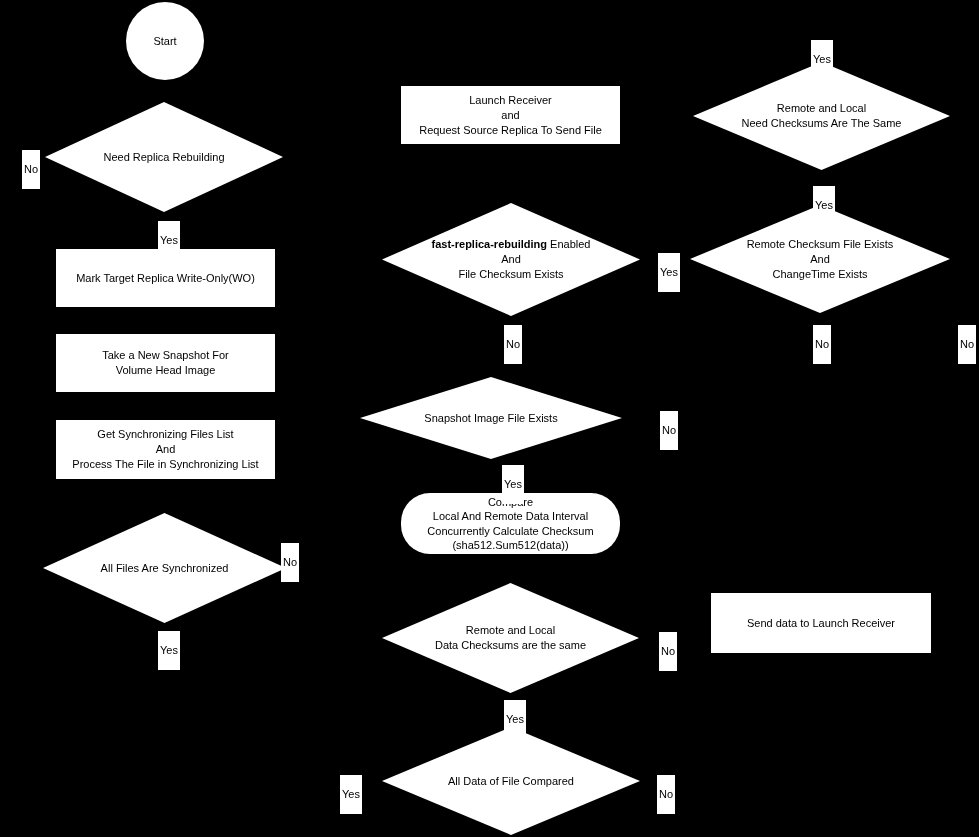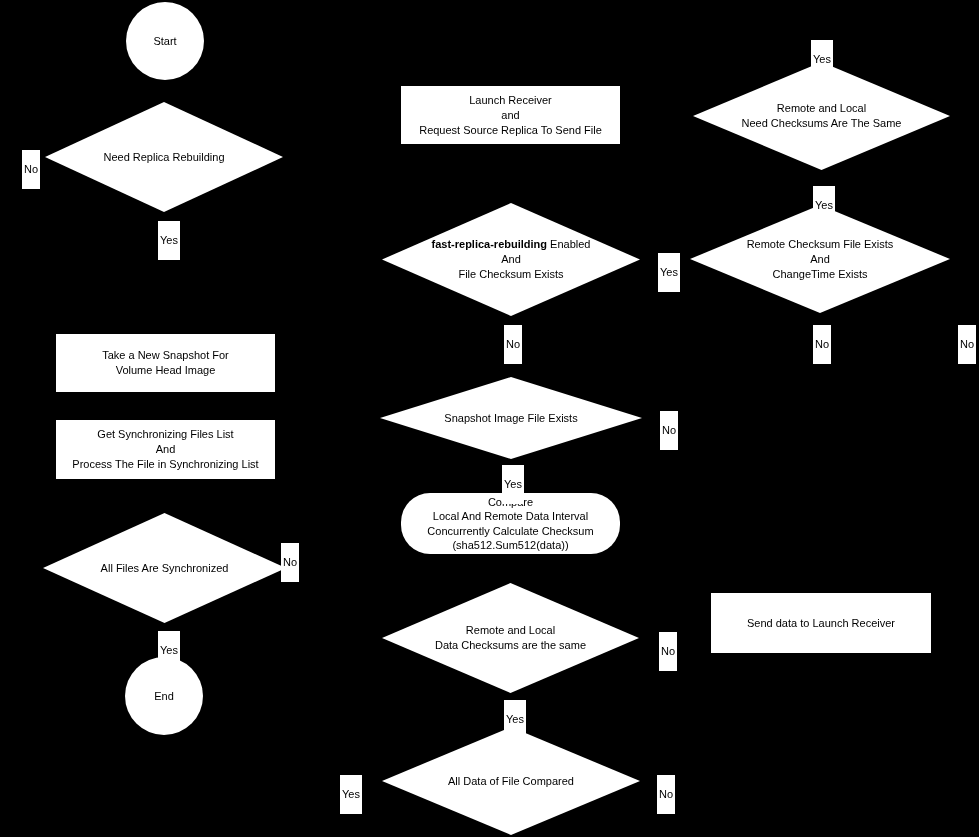--- a/index.html
+++ b/index.html
@@ -28,53 +28,53 @@
 <div class="canvas">
 
   <div class="node diamond" style="left:45px;top:102px;width:238px;height:110px;">
     <span class="line">Need Replica Rebuilding</span>
   </div>
 
   <div class="node circle" style="left:126px;top:2px;">
     <span class="line">Start</span>
   </div>
 
+  <div class="node" style="left:56px;top:249px;width:219px;height:58px;">
+    <span class="line">Mark Target Replica Write-Only(WO)</span>
+  </div>
 
   <div class="node" style="left:56px;top:334px;width:219px;height:58px;">
     <span class="line">Take a New Snapshot For</span>
     <span class="line">Volume Head Image</span>
   </div>
 
   <div class="node" style="left:56px;top:420px;width:219px;height:59px;text-align:right;">
     <span class="line">Get Synchronizing Files List</span>
     <span class="line">And</span>
     <span class="line">Process The File in Synchronizing List</span>
   </div>
 
   <div class="node diamond" style="left:43px;top:513px;width:243px;height:110px;">
     <span class="line">All Files Are Synchronized</span>
   </div>
 
-  <div class="node circle" style="left:125px;top:657px;">
-    <span class="line">End</span>
-  </div>
 
   <div class="node" style="left:401px;top:86px;width:219px;height:58px;">
     <span class="line">Launch Receiver</span>
     <span class="line">and</span>
     <span class="line">Request Source Replica To Send File</span>
   </div>
 
   <div class="node diamond" style="left:382px;top:203px;width:258px;height:113px;">
     <span class="line"><b>fast-replica-rebuilding</b><span> Enabled</span></span>
     <span class="line">And</span>
     <span class="line">File Checksum Exists</span>
   </div>
 
-  <div class="node diamond" style="left:380px;top:377px;width:262px;height:82px;">
+  <div class="node diamond" style="left:360px;top:377px;width:262px;height:82px;">
     <span class="line">Snapshot Image File Exists</span>
   </div>
 
   <div class="node" style="left:401px;top:493px;width:219px;height:61px;line-height:14.5px;border-radius:29px;">
     <span class="line">Compare</span>
     <span class="line">Local And Remote Data Interval</span>
     <span class="line">Concurrently Calculate Checksum</span>
     <span class="line">(sha512.Sum512(data))</span>
   </div>
 

